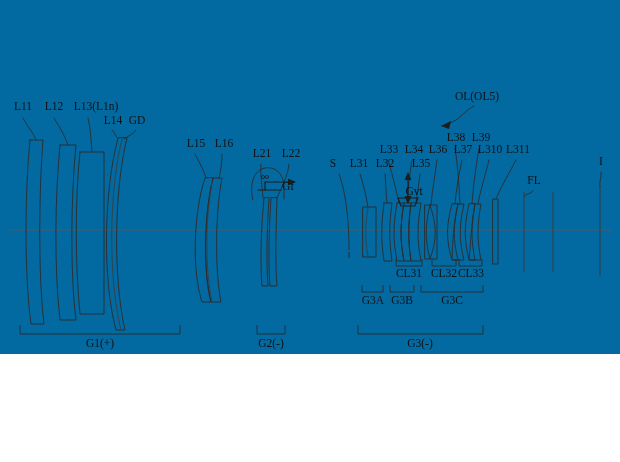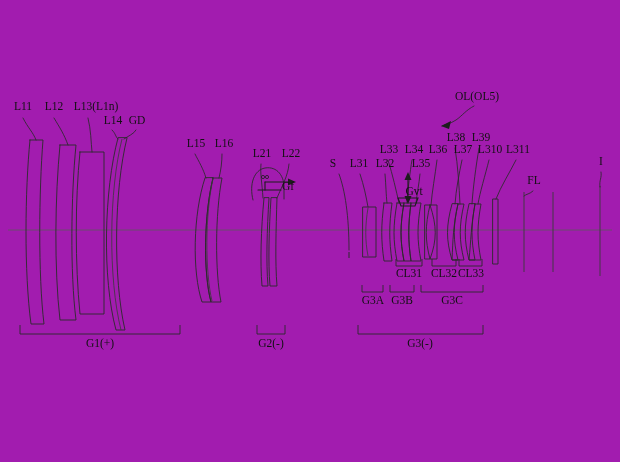--- a/index.html
+++ b/index.html
@@ -7,22 +7,22 @@
     margin: 0;
     padding: 0;
     background: #ffffff;
   }
   body {
     font-family: "Liberation Serif", "DejaVu Serif", serif;
   }
   #figure-root {
     position: relative;
     width: 620px;
-    height: 462px;
-    background: #a21caf;
+    height: 354px;
+    background: #0369a1;
     overflow: hidden;
   }
   #figure-svg {
     position: absolute;
     left: 0;
     top: 0;
     width: 620px;
     height: 462px;
   }
   .lbl {

